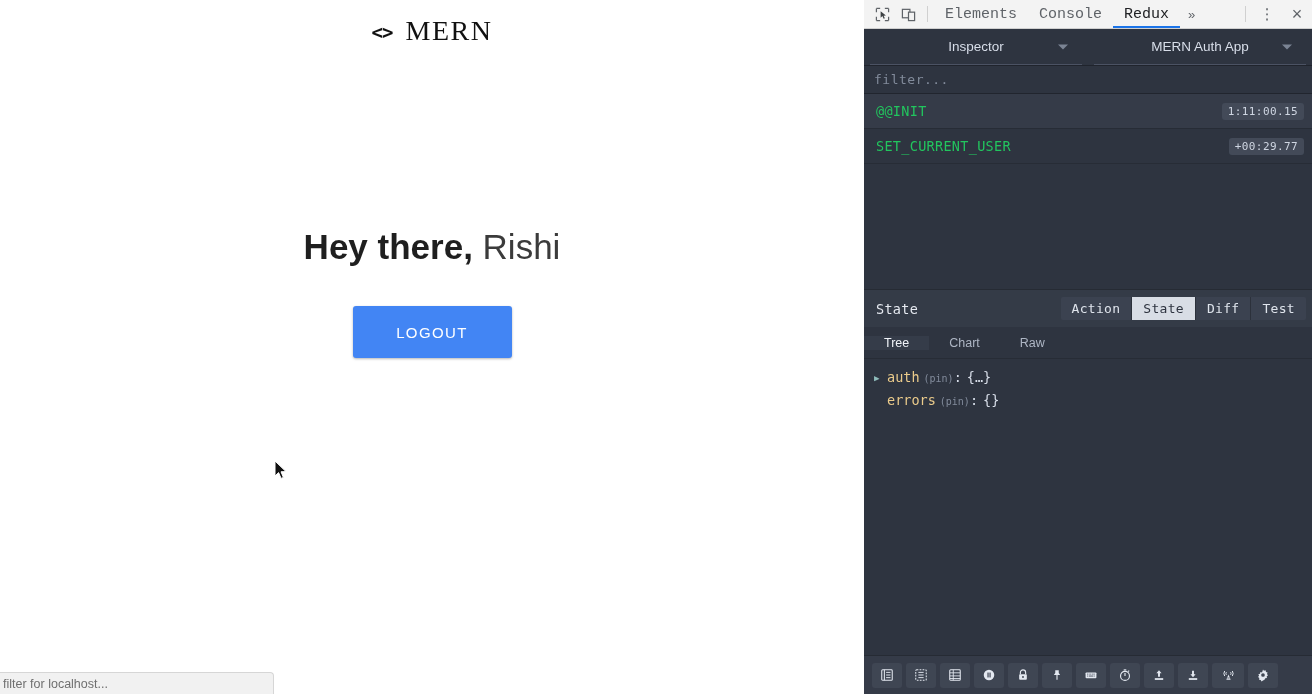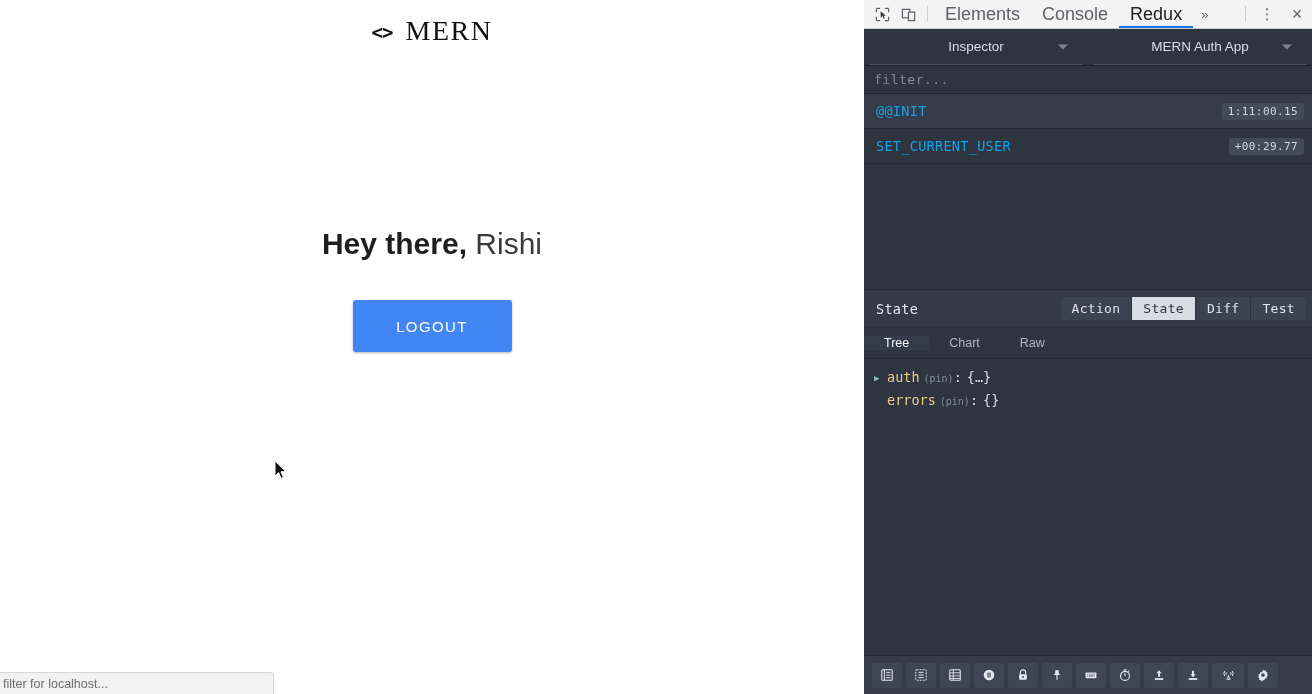--- a/index.html
+++ b/index.html
@@ -48,21 +48,21 @@
     font-size: 28px;
     font-weight: 400;
     letter-spacing: 1.5px;
   }
 
   .hero {
     margin-top: 164px;
     text-align: center;
   }
   .hero-title {
-    font-size: 30px;
+    font-size: 35px;
     line-height: 1.2;
     color: #2b2b2b;
     font-weight: 400;
   }
   .hero-title b { font-weight: 700; color: #1f1f1f; }
   .hero-title .uname { color: #3b3b3b; }
 
   .hero-sub {
     margin-top: 29px;
     font-size: 20px;
@@ -151,24 +151,25 @@
   }
   .dt-icon-btn:first-child { margin-left: 5px; }
   .dt-sep {
     width: 1px; background: #d0d0d0;
     margin: 6px 6px;
   }
   .dt-tabs { display: flex; align-items: stretch; }
   .dt-tab {
     padding: 0 11px;
     display: flex; align-items: center;
-    font-size: 18px;
+    font-size: 15px;
     color: #5f6368;
     cursor: pointer;
     position: relative;
+    font-family: Liberation Mono, monospace;
   }
   .dt-tab.active { color: #202124; }
   .dt-tab.active::after {
     content: "";
     position: absolute;
     left: 0; right: 0; bottom: 0;
     height: 2px;
     background: #1a73e8;
   }
   .dt-more {
@@ -242,21 +243,21 @@
   .rx-action {
     height: 35px;
     display: flex;
     align-items: center;
     padding: 0 8px 0 12px;
     border-bottom: 1px solid #272c36;
     cursor: pointer;
   }
   .rx-action.selected { background: #353b48; }
   .rx-action-name {
-    color: #0ea5e9;
+    color: #22c55e;
     font-size: 13.5px;
     letter-spacing: .3px;
   }
   .rx-action-time {
     margin-left: auto;
     background: #434a58;
     color: #cfd6e2;
     font-size: 11px;
     padding: 2px 6px;
     border-radius: 3px;

